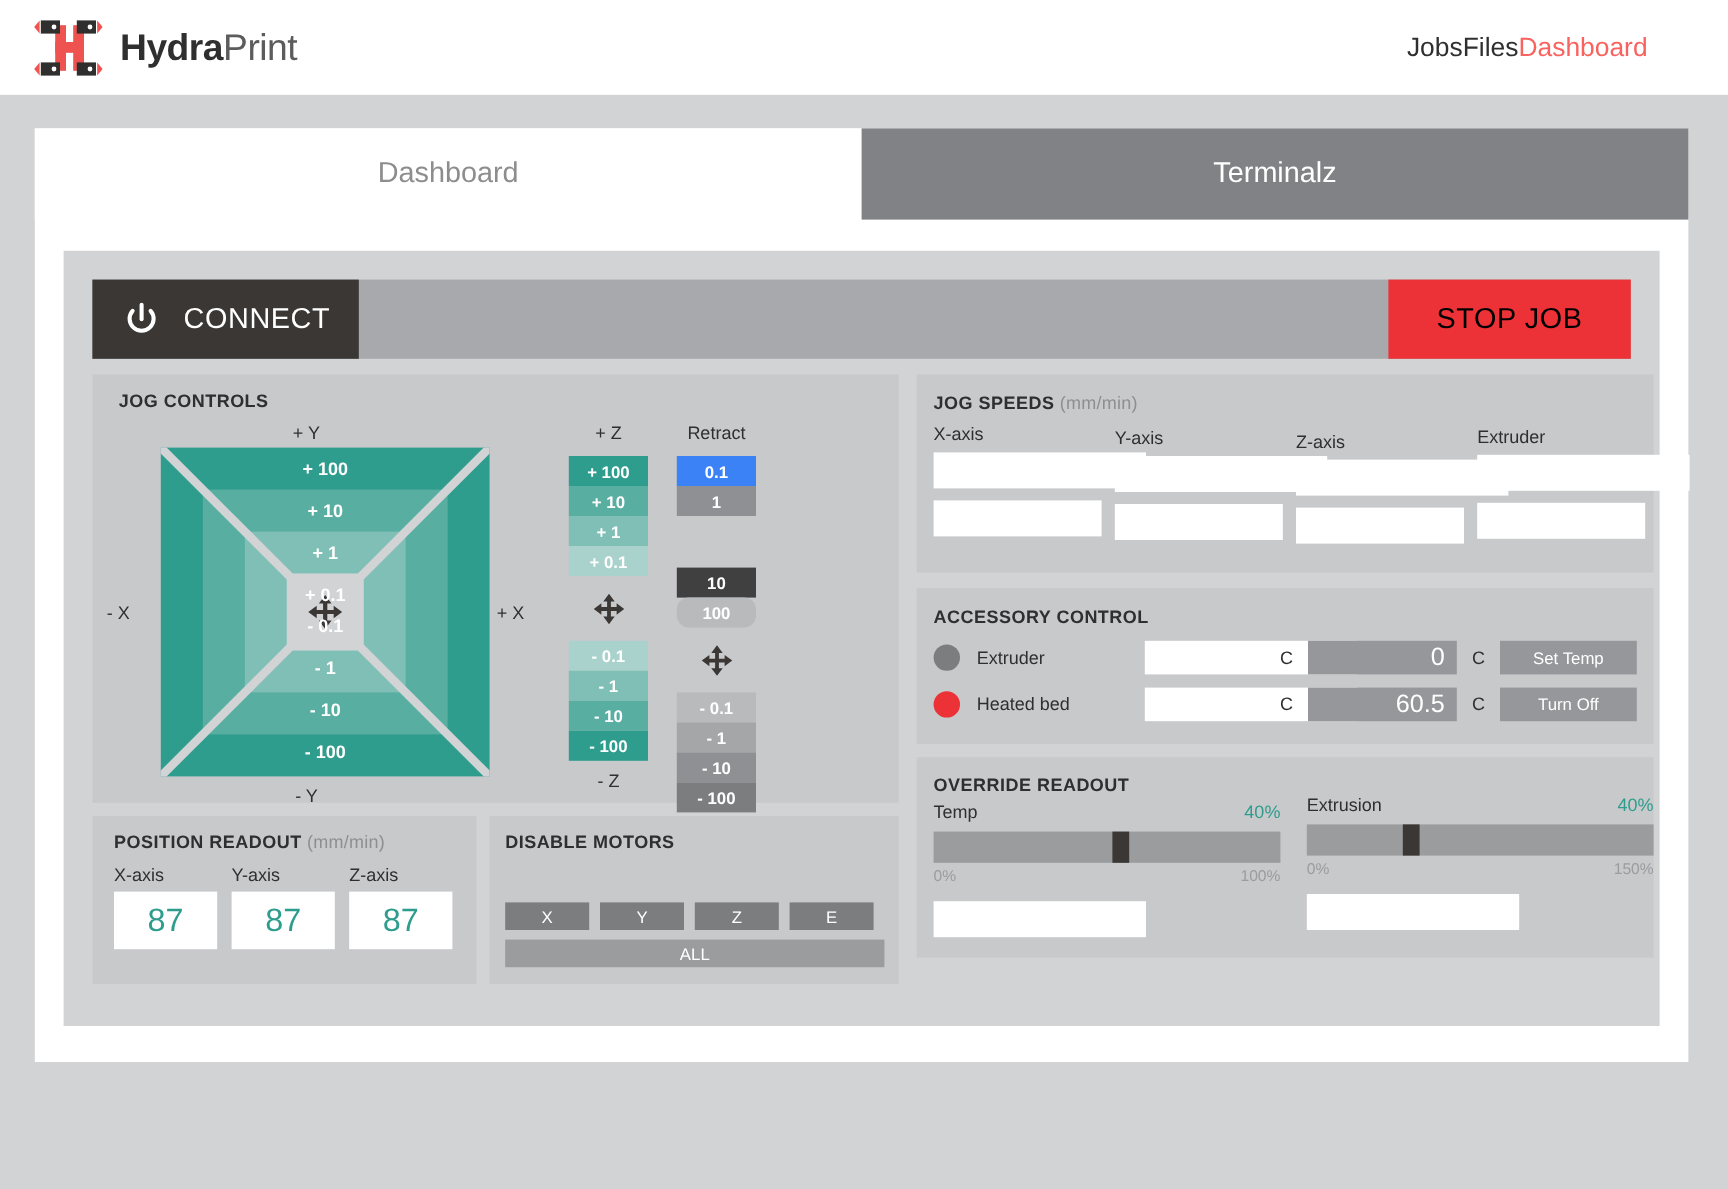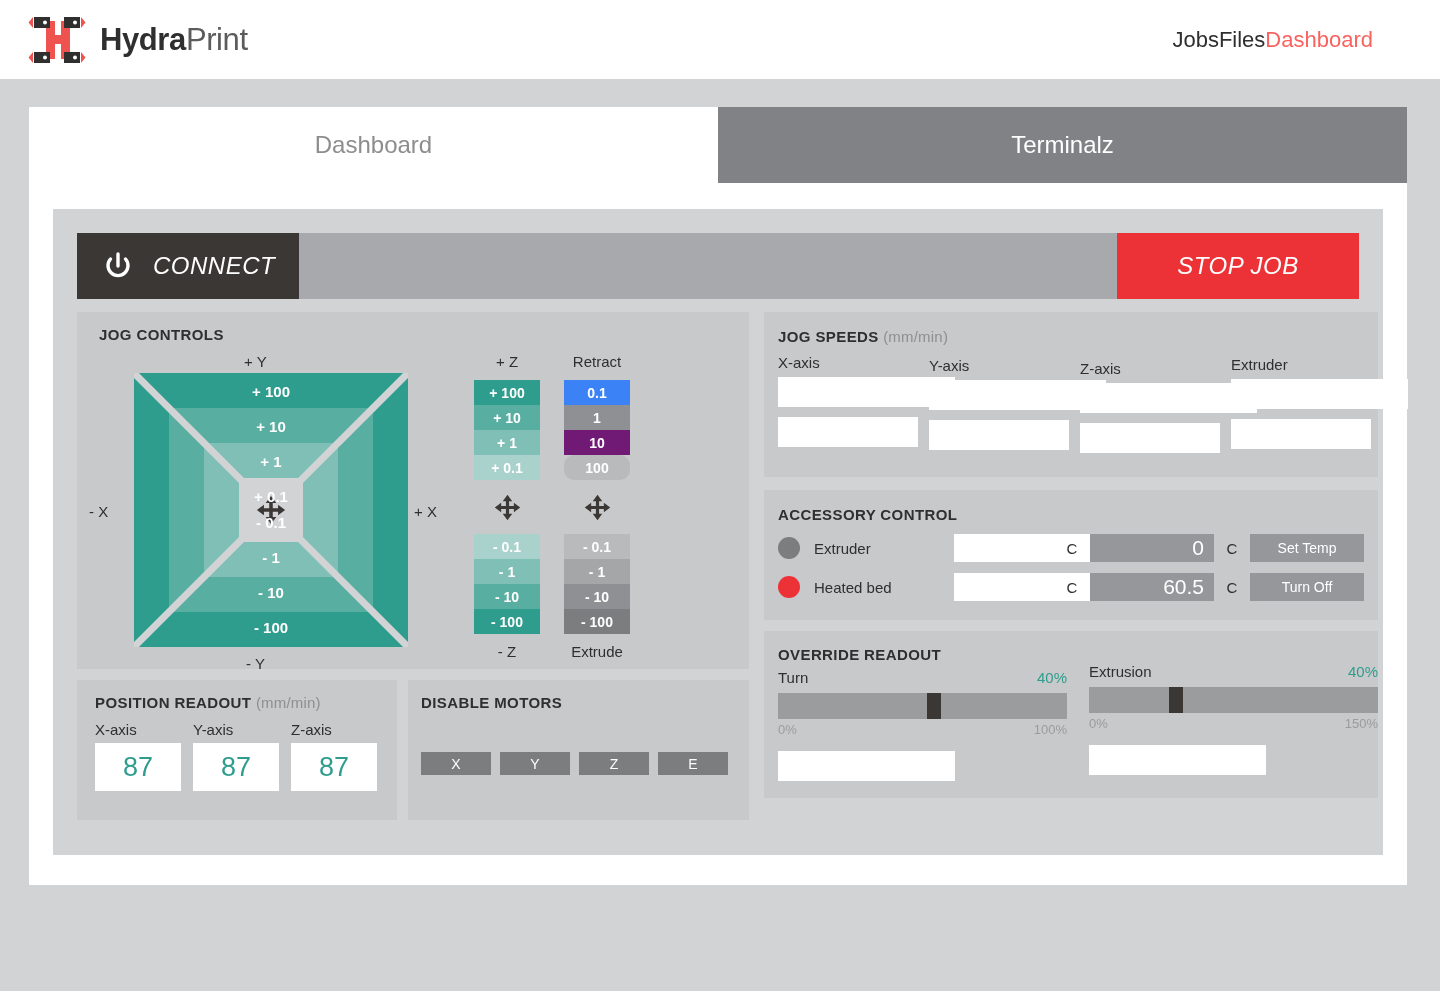--- a/index.html
+++ b/index.html
@@ -35,30 +35,30 @@
     flex: 1; display: flex; align-items: center; justify-content: center;
     font-size: 24px; cursor: pointer;
   }
   .tab.active { background: #ffffff; color: #8d8d8d; }
   .tab.inactive { background: #808285; color: #ffffff; }
 
   .panelwrap { position: absolute; left: 24px; top: 102px; right: 24px; bottom: 30px;
                background: #d2d3d5; padding: 24px 24px 0 24px; }
 
   
-  .connectbar { display: flex; height: 66px; background: #a7a9ac; font-style: italic; }
+  .connectbar { display: flex; height: 66px; background: #a7a9ac; }
   .connect-btn {
     width: 222px; background: #3a3735; color: #ffffff;
     display: flex; align-items: center; gap: 20px;
     padding-left: 26px; font-size: 24px; letter-spacing: 0.5px; cursor: pointer;
   }
   .power-icon { width: 30px; height: 30px; flex: none; }
   .connect-spacer { flex: 1; }
   .stop-btn {
-    width: 242px; background: #ed3237; color: #ffffff;
+    width: 202px; background: #ed3237; color: #000000;
     display: flex; align-items: center; justify-content: center;
     font-size: 24px; letter-spacing: 0.5px; cursor: pointer;
   }
 
   
   .cols { display: flex; gap: 15px; margin-top: 13px; }
   .colL { width: 672px; }
   .colR { width: 625px; }
   .panel { background: #c8c9cb; }
   .ptitle { font-size: 15px; font-weight: bold; color: #2f2f2f; letter-spacing: 0.4px; }
@@ -271,21 +271,21 @@
                 <div class="seg" style="background:#2f9d8e;">- 100</div>
               </div>
               <div class="stackftr" style="margin-top:9px;">- Z</div>
             </div>
 
             <div class="stackcol" style="left:465px; top:8px;">
               <div class="stackhdr">Retract</div>
               <div style="margin-top:10px;">
                 <div class="seg" style="background:#3b82f6;">0.1</div>
                 <div class="seg" style="background:#8e9093;">1</div>
-                <div class="seg" style="background:#701a75;">10</div>
+                <div class="seg" style="background:#404040;margin-top:43px;">10</div>
                 <div class="seg" style="background:#b8babc;border-radius:10px;">100</div>
               </div>
               <div class="midicon">
                 <svg viewBox="0 0 34 34" width="27" height="27">
                   <path d="M17 1 L23 9 L19 9 L19 15 L25 15 L25 11 L33 17 L25 23 L25 19 L19 19 L19 25 L23 25 L17 33 L11 25 L15 25 L15 19 L9 19 L9 23 L1 17 L9 11 L9 15 L15 15 L15 9 L11 9 Z" fill="#3a3735"></path>
                 </svg>
               </div>
               <div>
                 <div class="seg" style="background:#b8babc;">- 0.1</div>
                 <div class="seg" style="background:#a4a6a8;">- 1</div>
@@ -322,20 +322,21 @@
           </div>
 
           <div class="panel motPanel">
             <div class="ptitle">DISABLE MOTORS</div>
             <div class="motrow">
               <div class="motbtn">X</div>
               <div class="motbtn">Y</div>
               <div class="motbtn">Z</div>
               <div class="motbtn">E</div>
             </div>
+            <div class="allbtn">ALL</div>
           </div>
 
         </div>
       </div>
 
       <div class="colR">
 
         <div class="panel speedPanel">
           <div>
             <span class="ptitle">JOG SPEEDS</span>
@@ -406,21 +407,21 @@
             <span class="accbtn">Turn Off</span>
           </div>
         </div>
 
         <div class="panel ovrPanel">
           <div class="ptitle">OVERRIDE READOUT</div>
           <div class="ovrgrid">
 
             <div class="ovrcell">
               <div class="ovrhead">
-                <span class="ovrname">Turn</span>
+                <span class="ovrname">Temp</span>
                 <span class="ovrpct">40%</span>
               </div>
               <div class="track">
                 <div class="handle" id="h-speed" style="left: calc(54% - 7px);"></div>
               </div>
               <div class="ends">
                 <span class="endlab">0%</span>
                 <span class="endlab">100%</span>
               </div>
               <div class="ovrinput">

